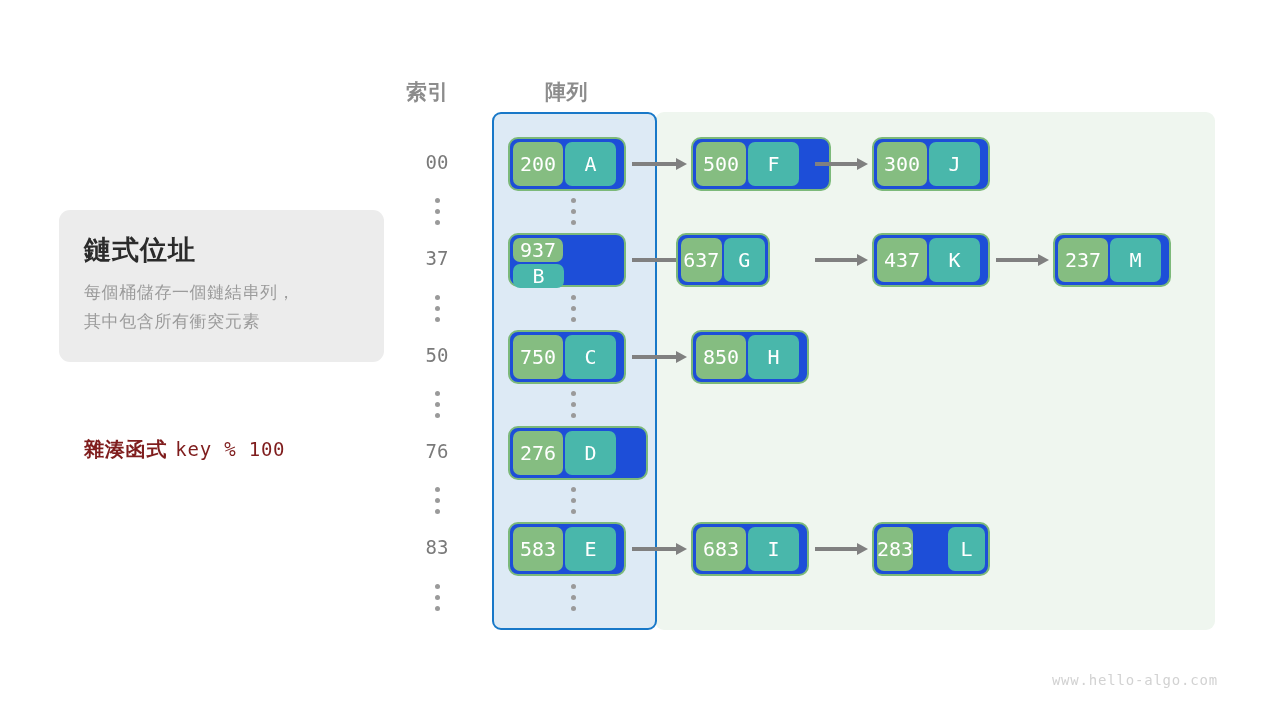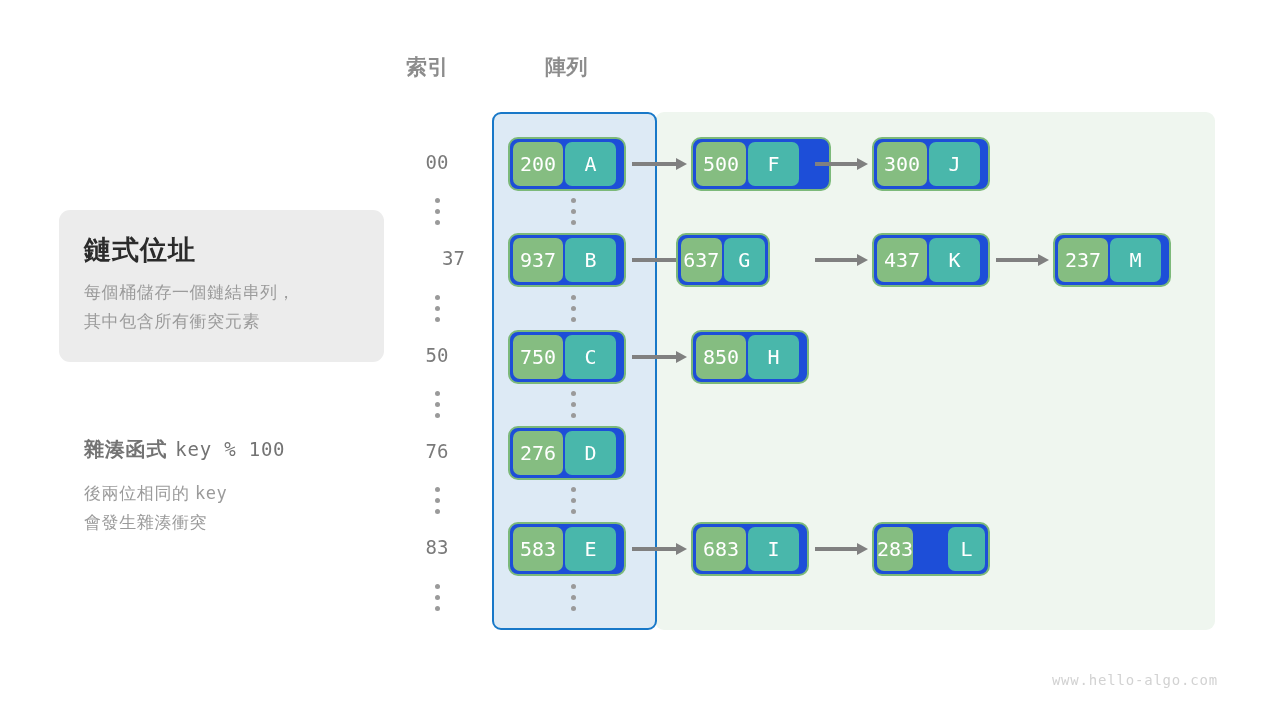--- a/index.html
+++ b/index.html
@@ -22,20 +22,21 @@
   }
 
   
   .hdr {
     position: absolute;
     font-size: 21px;
     font-weight: bold;
     color: #8c8c8c;
     white-space: nowrap;
     letter-spacing: 0.5px;
+    margin-top: 25px;
   }
   #hdr-index { left: 406px; top: 53px; }
   #hdr-array { left: 545px; top: 53px; }
   #hdr-list  { left: 718px; top: 53px; color: #4a9c53; }
   #hdr-list .sub {
     color: #8c8c8c;
     font-weight: bold;
     font-size: 18px;
   }
 
@@ -68,21 +69,21 @@
     letter-spacing: 0.6px;
   }
 
   
   #hash-title {
     position: absolute;
     left: 84px;
     top: 436px;
     font-size: 20px;
     font-weight: bold;
-    color: #737373;
+    color: #7f1d1d;
     letter-spacing: 0.8px;
     white-space: nowrap;
   }
   #hash-title .mono {
     font-family: "DejaVu Sans Mono", "Liberation Mono", monospace;
     font-weight: normal;
     font-size: 19px;
     margin-left: 8px;
   }
   #hash-body {
@@ -221,24 +222,20 @@
   <div class="hdr" id="hdr-array">陣列</div>
 
   <div id="info-card"></div>
   <div id="info-title">鏈式位址</div>
   <div id="info-body">
     <div>每個桶儲存一個鏈結串列，</div>
     <div>其中包含所有衝突元素</div>
   </div>
 
   <div id="hash-title"><span>雜湊函式</span><span class="mono">key % 100</span></div>
-  <div id="hash-body">
-    <div><span>後兩位相同的</span>&nbsp;<span class="mono">key</span></div>
-    <div>會發生雜湊衝突</div>
-  </div>
 
   <div id="list-region"></div>
   <div id="array-region"></div>
 
   <div id="rows-layer">
       <div class="idx" style="top: 151px;">00</div>
       <div class="node" style="left: 508px; top: 137px; width: 118px;">
         <div class="key">200</div>
         <div class="val">A</div>
       </div>
@@ -261,22 +258,22 @@
       <div class="vdots" style="left: 430px; top: 198px;">
         <i></i>
         <i></i>
         <i></i>
       </div>
       <div class="vdots" style="left: 566px; top: 198px;">
         <i></i>
         <i></i>
         <i></i>
       </div>
-      <div class="idx" style="top: 247px; text-align: right;">37</div>
-      <div class="node" style="left: 508px; top: 233px; width: 118px;">
+      <div class="idx" style="top: 247px;">37</div>
+      <div class="node" style="left: 508px; top: 233px; width: 118px; flex-direction: column;">
         <div class="key">937</div>
         <div class="val">B</div>
       </div>
       <div class="arrow" style="left: 632px; top: 254px; width: 55px;">
         <div class="shaft" style="width: 46px;"></div>
         <div class="head" style="left: 44px;"></div>
       </div>
       <div class="node" style="left: 676px; top: 233px; width: 94px; text-align: right;">
         <div class="key">637</div>
         <div class="val">G</div>
@@ -324,21 +321,21 @@
         <i></i>
         <i></i>
         <i></i>
       </div>
       <div class="vdots" style="left: 566px; top: 391px;">
         <i></i>
         <i></i>
         <i></i>
       </div>
       <div class="idx" style="top: 440px; text-align: center;">76</div>
-      <div class="node" style="left: 508px; top: 426px; width: 118px; text-align: center;">
+      <div class="node" style="left: 508px; top: 426px; width: 140px; text-align: center;">
         <div class="key">276</div>
         <div class="val">D</div>
       </div>
       <div class="vdots" style="left: 430px; top: 487px;">
         <i></i>
         <i></i>
         <i></i>
       </div>
       <div class="vdots" style="left: 566px; top: 487px;">
         <i></i>

